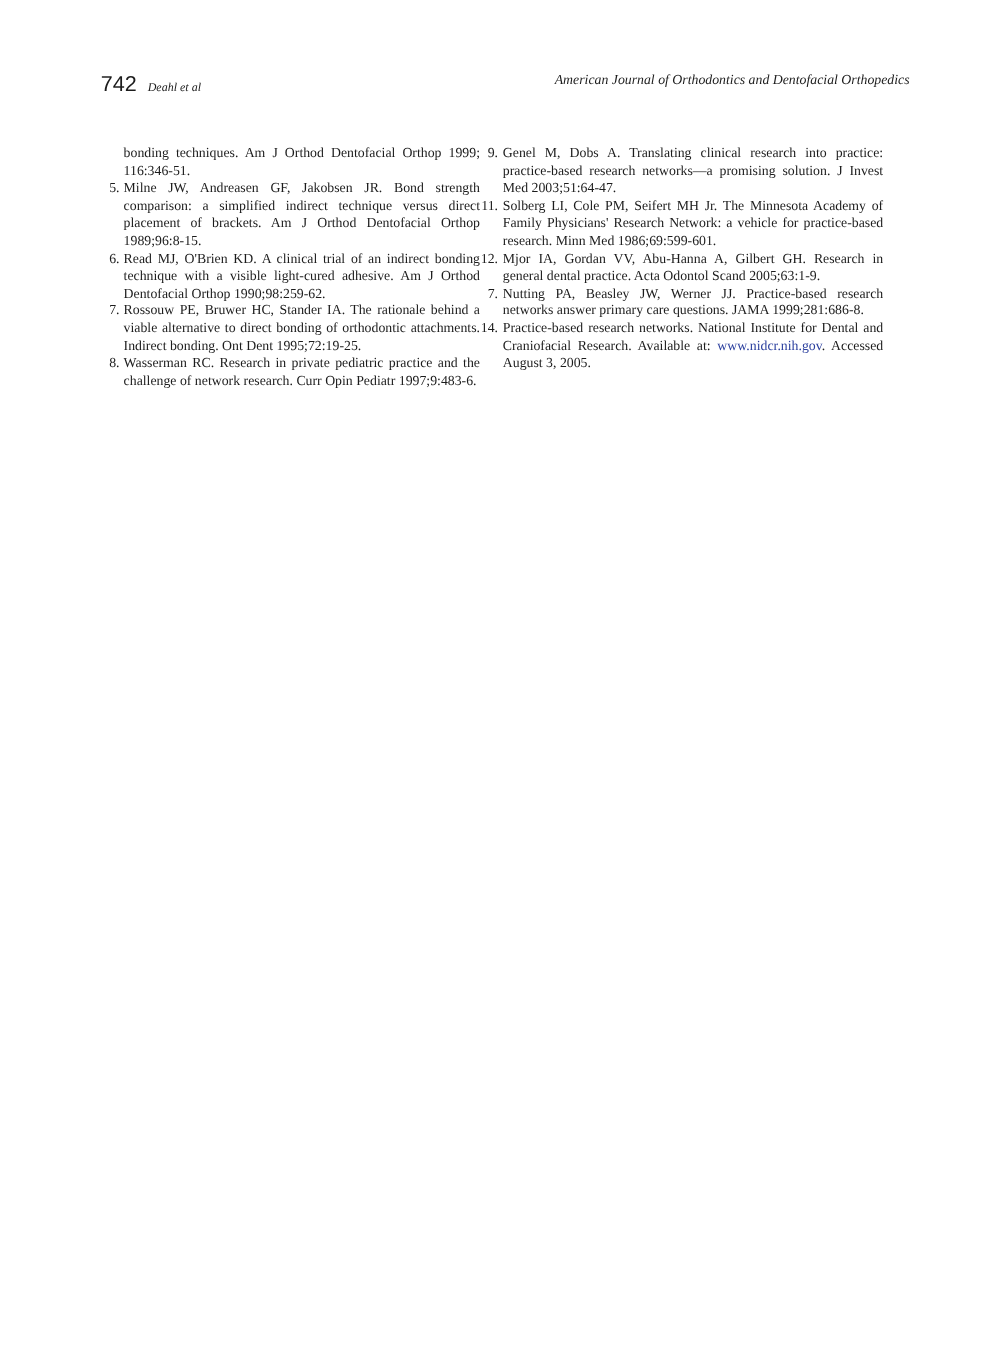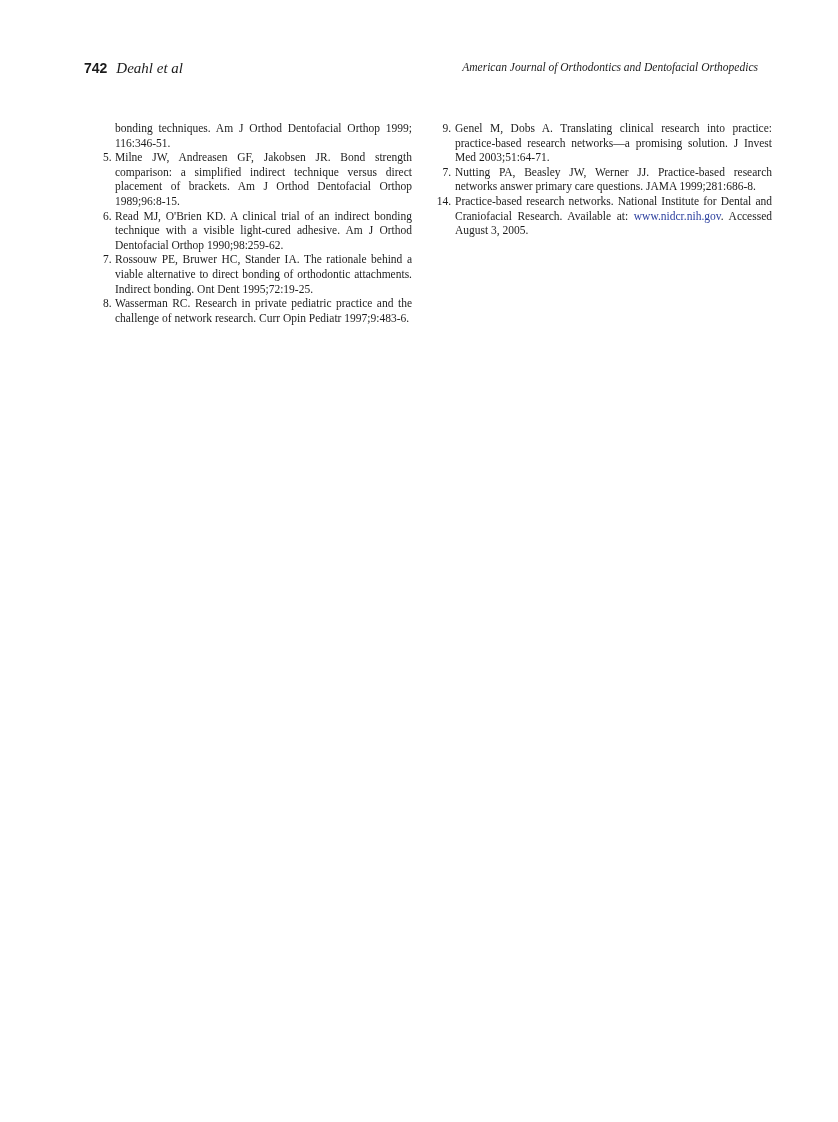--- a/index.html
+++ b/index.html
@@ -21,46 +21,44 @@
     display: flex;
     justify-content: space-between;
     align-items: flex-start;
   }
   .runhead-left {
     font-size: 12.5px;
     white-space: nowrap;
   }
   .folio {
     font-family: "Liberation Sans", sans-serif;
-    font-weight: bold;
-    font-size: 14px;
+    font-weight: normal;
+    font-size: 18px;
     margin-right: 9px;
     margin-top: 29px;
   }
   .authors {
     font-style: italic;
-    font-size: 15px;
+    font-size: 10px;
   }
   .runhead-right {
     text-align: left;
     font-style: italic;
     font-size: 11.5px;
     line-height: 15px;
   }
   
   .cols {
     position: absolute;
     top: 121px;
     left: 91px;
     width: 669px;
     display: flex;
-    gap: 24px;
     font-size: 11.5px;
     line-height: 14.6px;
-    margin-left: 12px;
   }
   .col-left  { width: 309px; }
   .col-right { width: 336px; }
   .ref-cont {
     margin: 0 0 0 12px;
     text-align: justify;
   }
   .ref {
     display: flex;
     align-items: flex-start;
@@ -114,21 +112,29 @@
           <span class="ref-text">Rossouw PE, Bruwer HC, Stander IA. The rationale behind a viable alternative to direct bonding of orthodontic attachments. Indirect bonding. Ont Dent 1995;72:19-25.</span>
         </div>
         <div class="ref">
           <span class="ref-num">8.</span>
           <span class="ref-text">Wasserman RC. Research in private pediatric practice and the challenge of network research. Curr Opin Pediatr 1997;9:483-6.</span>
         </div>
       </div>
     <div class="col-right" id="col-right">
         <div class="ref">
           <span class="ref-num">9.</span>
-          <span class="ref-text">Genel M, Dobs A. Translating clinical research into practice: practice-based research networks—a promising solution. J Invest Med 2003;51:64-71.</span>
+          <span class="ref-text">Genel M, Dobs A. Translating clinical research into practice: practice-based research networks—a promising solution. J Invest Med 2003;51:64-47.</span>
+        </div>
+        <div class="ref">
+          <span class="ref-num">11.</span>
+          <span class="ref-text">Solberg LI, Cole PM, Seifert MH Jr. The Minnesota Academy of Family Physicians' Research Network: a vehicle for practice-based research. Minn Med 1986;69:599-601.</span>
+        </div>
+        <div class="ref">
+          <span class="ref-num">12.</span>
+          <span class="ref-text">Mjor IA, Gordan VV, Abu-Hanna A, Gilbert GH. Research in general dental practice. Acta Odontol Scand 2005;63:1-9.</span>
         </div>
         <div class="ref">
           <span class="ref-num">7.</span>
           <span class="ref-text">Nutting PA, Beasley JW, Werner JJ. Practice-based research networks answer primary care questions. JAMA 1999;281:686-8.</span>
         </div>
         <div class="ref">
           <span class="ref-num">14.</span>
           <span class="ref-text">Practice-based research networks. National Institute for Dental and Craniofacial Research. Available at: <a class="ref-link" href="#">www.nidcr.nih.gov</a>. Accessed August 3, 2005.</span>
         </div>
       </div>

